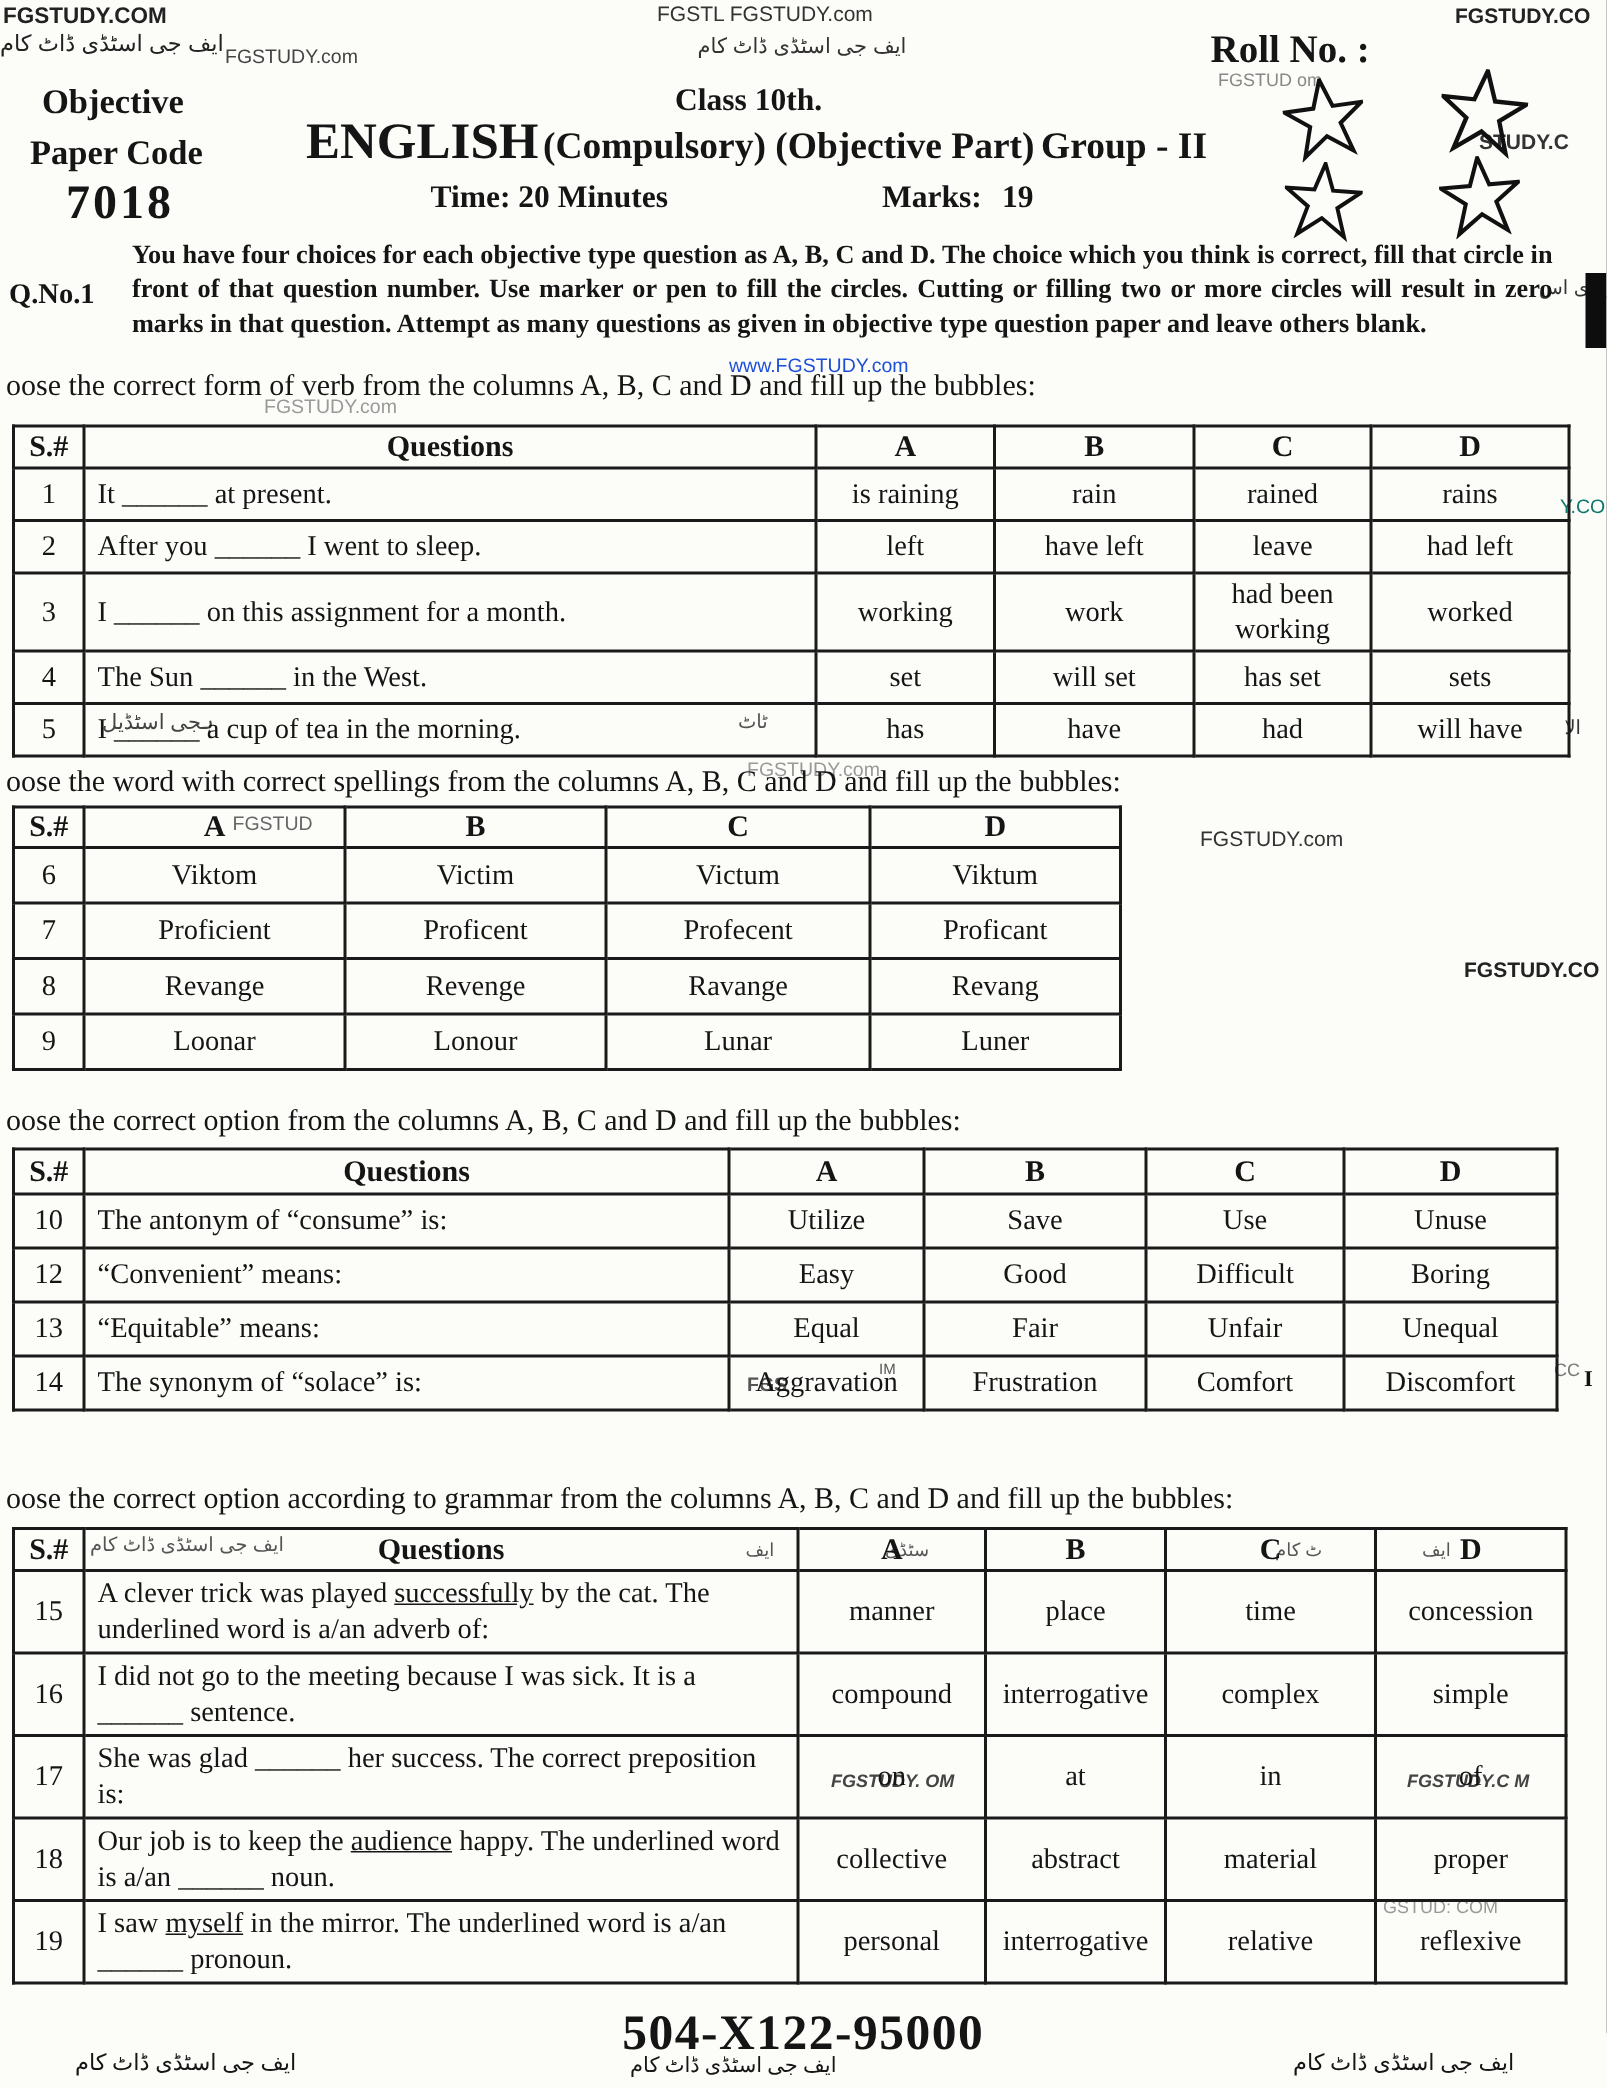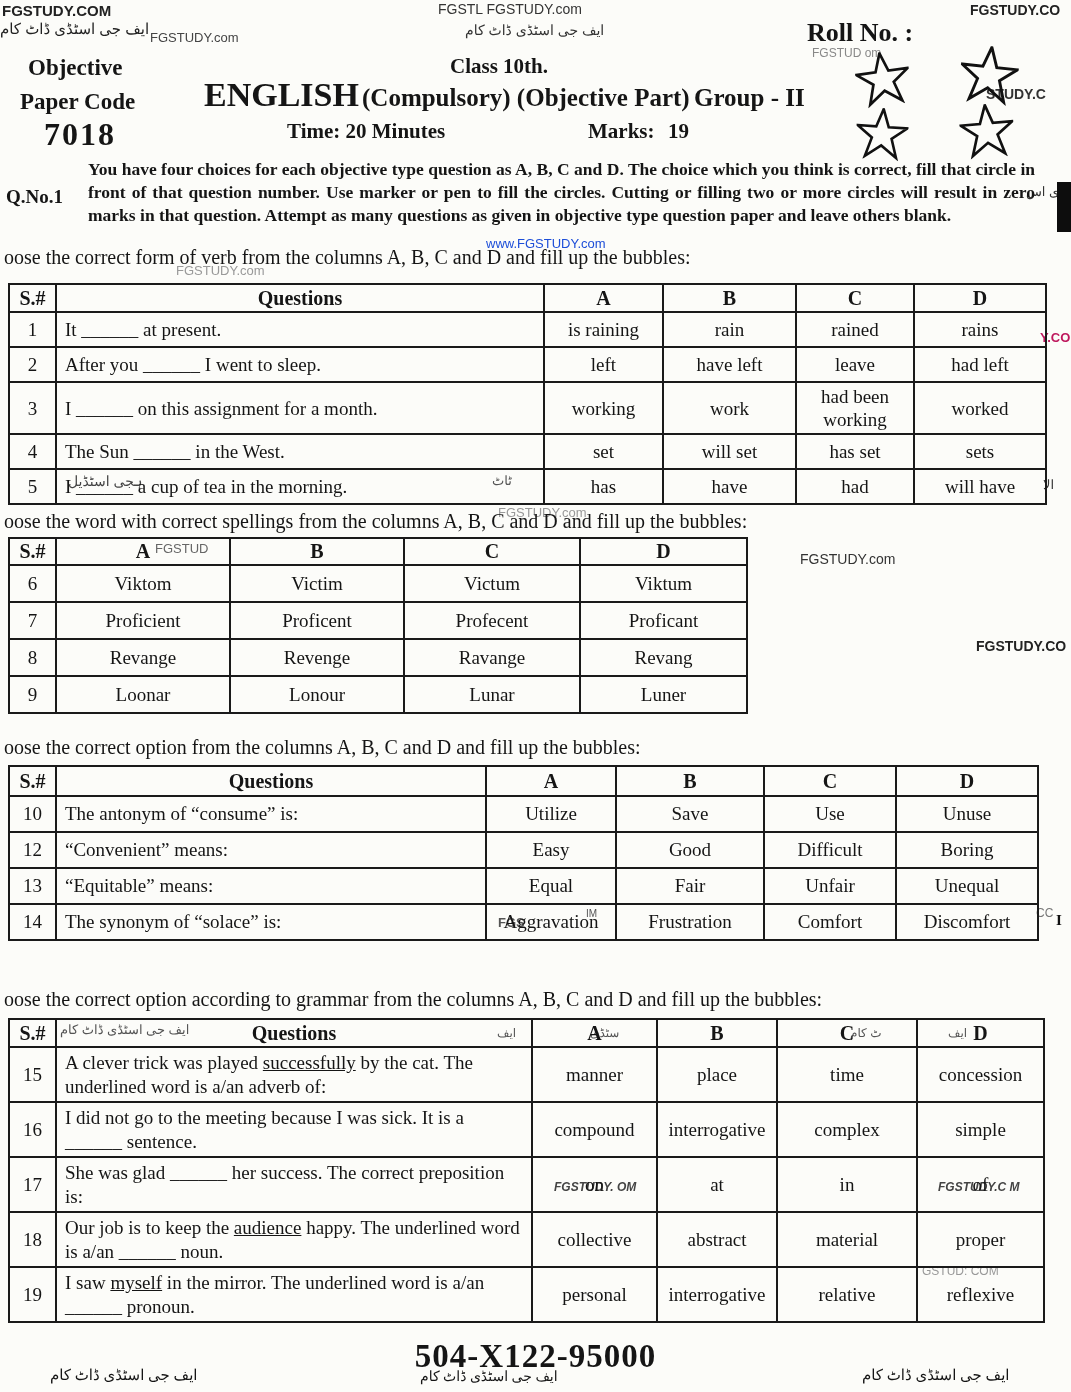--- a/index.html
+++ b/index.html
@@ -70,21 +70,21 @@
   <span class="wm" style="left:2px;top:2px;font-size:15px;font-weight:bold;color:#222">FGSTUDY.COM</span>
   <span class="wm" style="left:438px;top:1px;font-size:14px;color:#333">FGSTL FGSTUDY.com</span>
   <span class="wm" style="left:970px;top:2px;font-size:14px;font-weight:bold;color:#222">FGSTUDY.CO</span>
   <span class="wm" style="left:0px;top:20px;font-size:15px;color:#222">ایف جی اسٹڈی ڈاٹ کام</span>
   <span class="wm" style="left:465px;top:22px;font-size:14px;color:#333">ایف جی اسٹڈی ڈاٹ کام</span>
   <span class="wm" style="left:150px;top:30px;font-size:13px;color:#444">FGSTUDY.com</span>
   <span class="wm" style="left:812px;top:46px;font-size:12px;color:#888">FGSTUD   om</span>
   <span class="wm" style="left:986px;top:86px;font-size:14px;font-weight:bold;color:#333">STUDY.C</span>
   <span class="wm" style="left:486px;top:236px;font-size:13px;color:#1d4ed8">www.FGSTUDY.com</span>
   <span class="wm" style="left:176px;top:263px;font-size:13px;color:#999">FGSTUDY.com</span>
-  <span class="wm" style="left:1040px;top:330px;font-size:13px;font-weight:bold;color:#be185d">Y.CO</span>
+  <span class="wm" style="left:1040px;top:330px;font-size:13px;font-weight:normal;color:#0f766e">Y.CO</span>
   <span class="wm" style="left:498px;top:505px;font-size:13px;color:#999">FGSTUDY.com</span>
   <span class="wm" style="left:155px;top:541px;font-size:13px;color:#666">FGSTUD</span>
   <span class="wm" style="left:800px;top:551px;font-size:14px;color:#333">FGSTUDY.com</span>
   <span class="wm" style="left:976px;top:638px;font-size:14px;font-weight:bold;color:#222">FGSTUDY.CO</span>
   <span class="wm" style="left:498px;top:915px;font-size:13px;font-weight:bold;color:#555">FGS</span>
   <span class="wm" style="left:586px;top:908px;font-size:10px;color:#555">IM</span>
   <span class="wm" style="left:554px;top:1180px;font-size:12px;font-weight:bold;font-style:italic;color:#444">FGSTUDY.  OM</span>
   <span class="wm" style="left:938px;top:1180px;font-size:12px;font-weight:bold;font-style:italic;color:#444">FGSTUDY.C  M</span>
   <span class="wm" style="left:60px;top:1022px;font-size:13px;color:#555">ایف جی اسٹڈی ڈاٹ کام</span>
   <span class="wm" style="left:497px;top:1026px;font-size:12px;color:#555">ایف</span>

